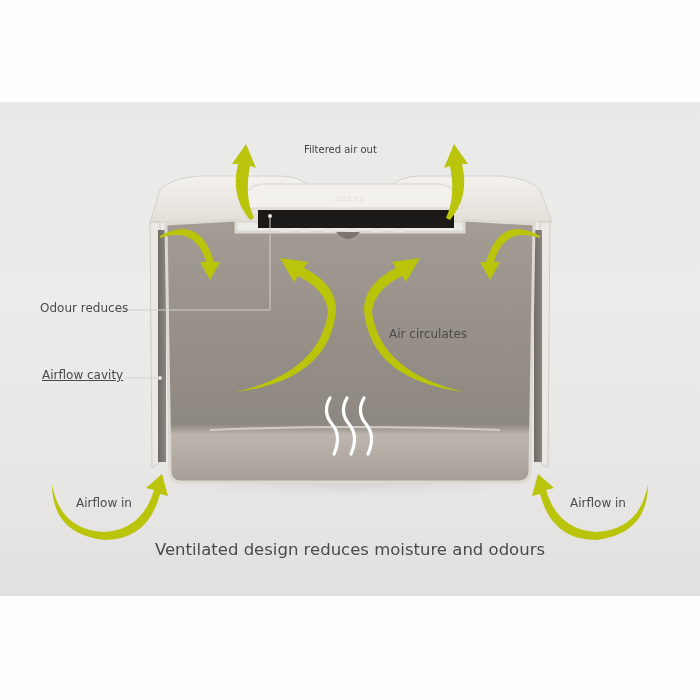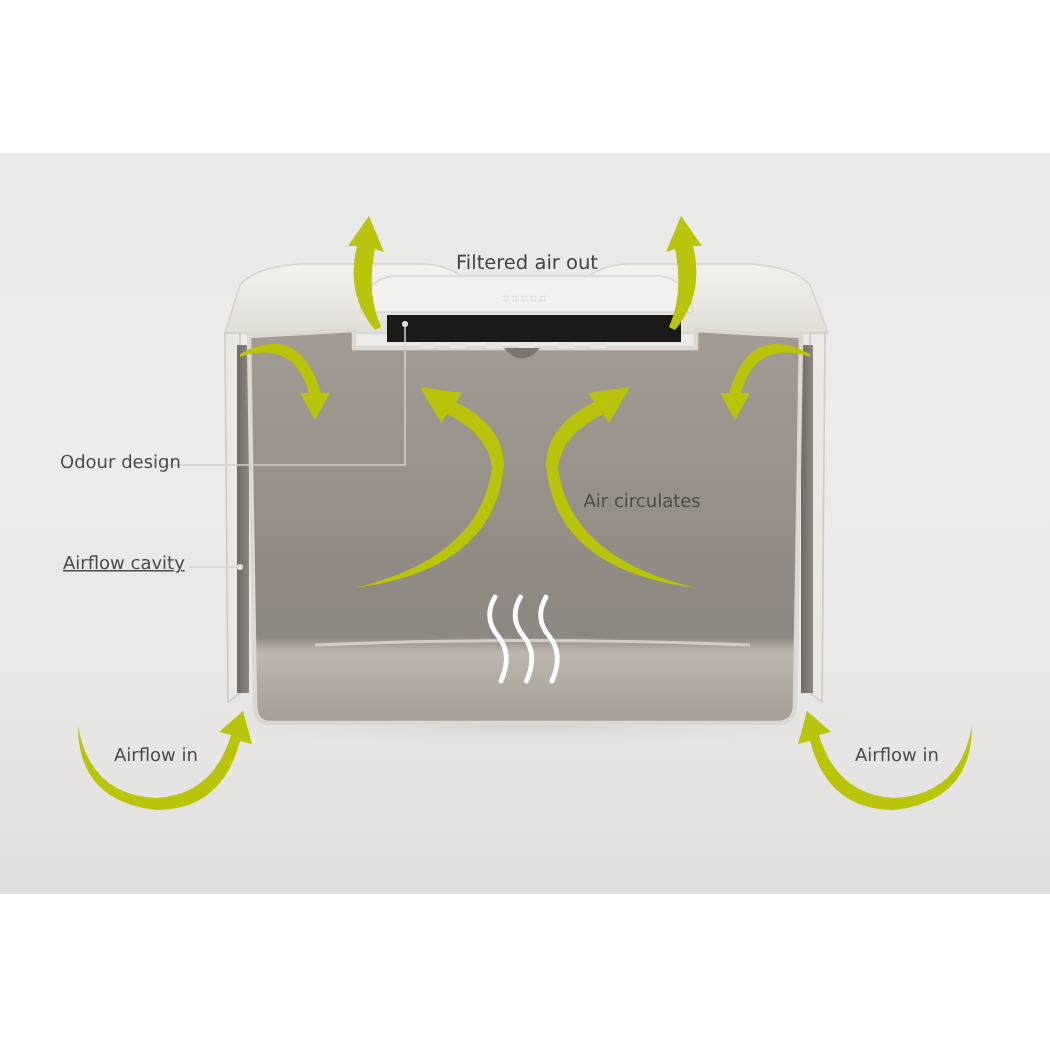--- a/index.html
+++ b/index.html
@@ -15,21 +15,21 @@
       overflow: hidden;
     }
     .panel svg.art { position: absolute; left: 0; top: 0; }
     .label {
       position: absolute;
       color: #4a4a48;
       font-size: 12px;
       white-space: nowrap;
       letter-spacing: 0;
     }
-    .label.top { font-size: 13px; color: #444; margin-top: 24px; }
+    .label.top { font-size: 10px; color: #444; }
     .caption {
       position: absolute; left: 0; width: 700px; text-align: center;
       top: 438px;
       font-size: 16.5px; color: #4a4a4a;
     }
   </style>
 </head>
 <body>
 
 <div class="panel">
@@ -111,19 +111,20 @@
     </g>
 
     <g fill="none" stroke="#ffffff" stroke-width="3.2" stroke-linecap="round">
       <path d="M330 398 Q322 412 332 424 Q342 436 334 454"></path>
       <path d="M347 398 Q339 412 349 424 Q359 436 351 454"></path>
       <path d="M364 398 Q356 412 366 424 Q376 436 368 454"></path>
     </g>
   </svg>
 
   <span class="label top" style="left:304px; top:42px;">Filtered air out</span>
-  <span class="label" style="left:40px; top:199px;">Odour design</span>
+  <span class="label" style="left:40px; top:199px;">Odour reduces</span>
   <span class="label" style="left:42px; top:266px;text-decoration:underline;">Airflow cavity</span>
   <span class="label" style="left:389px; top:225px;text-align:right;">Air circulates</span>
   <span class="label" style="left:76px; top:394px;">Airflow in</span>
   <span class="label" style="left:570px; top:394px;">Airflow in</span>
 
+  <div class="caption">Ventilated design reduces moisture and odours</div>
 </div>
 
 </body></html>

